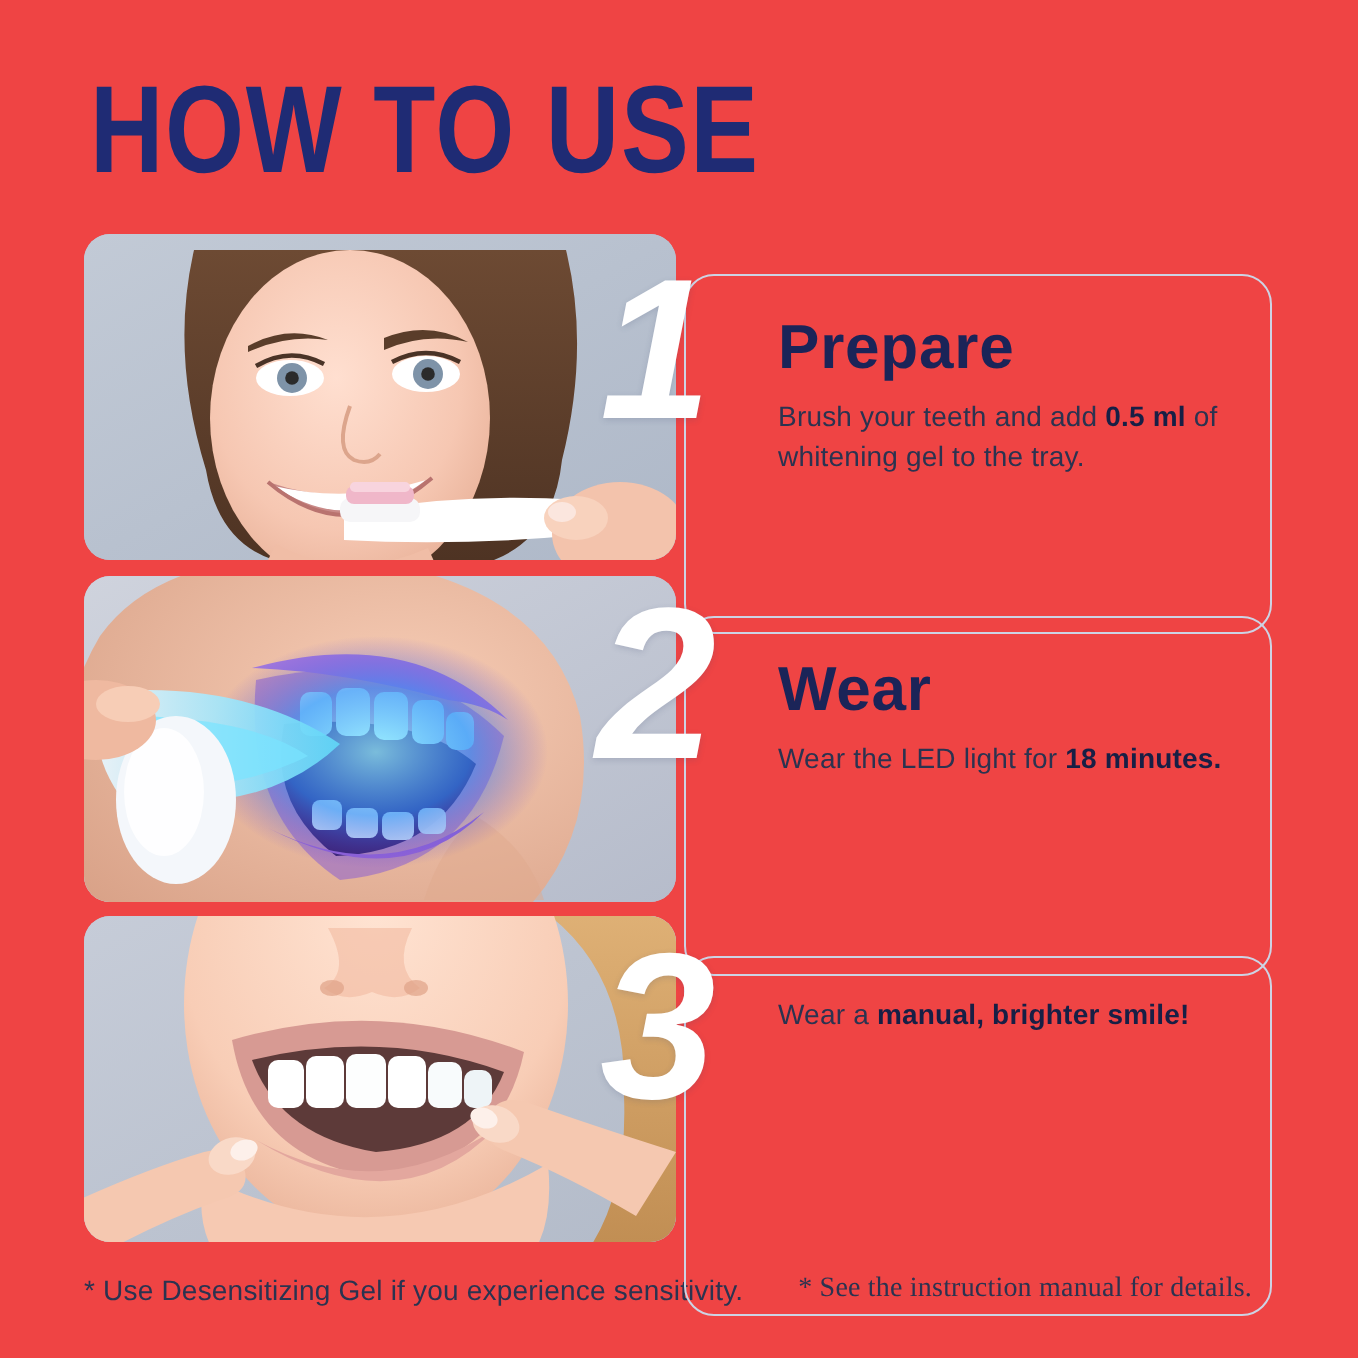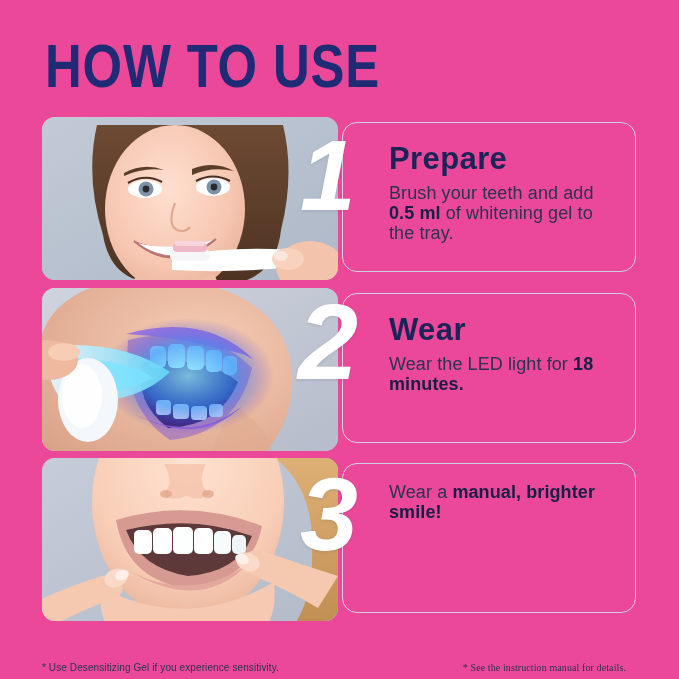--- a/index.html
+++ b/index.html
@@ -3,21 +3,21 @@
 <meta charset="utf-8">
 <style>
   html,body{margin:0;padding:0;}
   body{
     width:679px;height:679px;
     background:#eaeefb;
     font-family:"Liberation Sans", sans-serif;
     overflow:hidden;
     position:relative;
   }
-  .page{position:absolute;inset:0;background:#ec4899;}
+  .page{position:absolute;inset:0;background:#ef4444;}
 
   
   .title{
     position:absolute;left:45px;top:30px;
     font-family:"Liberation Sans", sans-serif;
     font-weight:700;
     font-size:62px;
     line-height:72px;
     letter-spacing:1px;
     color:#1f2b74;
@@ -34,38 +34,38 @@
 
   
   .photo{
     position:absolute;left:0;top:0;width:296px;height:163px;
     border-radius:13px;overflow:hidden;
     background:#b9c3d2;
     z-index:3;
   }
   
   .textcard{
-    position:absolute;left:300px;top:5px;width:294px;height:150px;
+    position:absolute;left:300px;top:20px;width:294px;height:180px;
     border:1px solid #cdd3e4;
     border-radius:15px;
     background:transparent;
     box-sizing:border-box;
     z-index:1;
   }
   .textcard .inner{position:absolute;left:46px;top:18px;right:14px;}
   .step-title{
     font-size:31px;
     font-weight:700;
     color:#1b2458;
     letter-spacing:0.4px;
     line-height:36px;
     margin:0 0 6px 0;
   }
   .step-desc{
-    font-size:18px;
+    font-size:14px;
     color:#2b3350;
     line-height:20px;
     margin:0;
     letter-spacing:0.1px;
   }
   .step-desc b{font-weight:700;color:#171f45;}
 
   
   .numeral{
     position:absolute;
@@ -78,23 +78,23 @@
     line-height:100px;
     z-index:5;
     pointer-events:none;
     text-shadow:0 1px 3px rgba(60,70,110,.18);
   }
   .row.r2 .numeral{left:256px;top:4px;font-size:108px;}
   .row.r3 .numeral{left:258px;top:6px;font-size:104px;}
 
   
   .footnotes{
-    position:absolute;left:42px;top:662px;width:596px;
+    position:absolute;left:42px;top:637px;width:596px;
     display:flex;justify-content:space-between;
-    font-size:10px;color:#2b3350;letter-spacing:.1px;
+    font-size:14px;color:#2b3350;letter-spacing:.1px;
   }
   .footnotes span{white-space:nowrap;}
   .fn-right{padding-right:12px;font-family:Liberation Serif, serif;}
 
   
   .ph{position:absolute;inset:0;}
   svg.illus{display:block;width:100%;height:100%;}
 </style>
 </head>
 <body>

